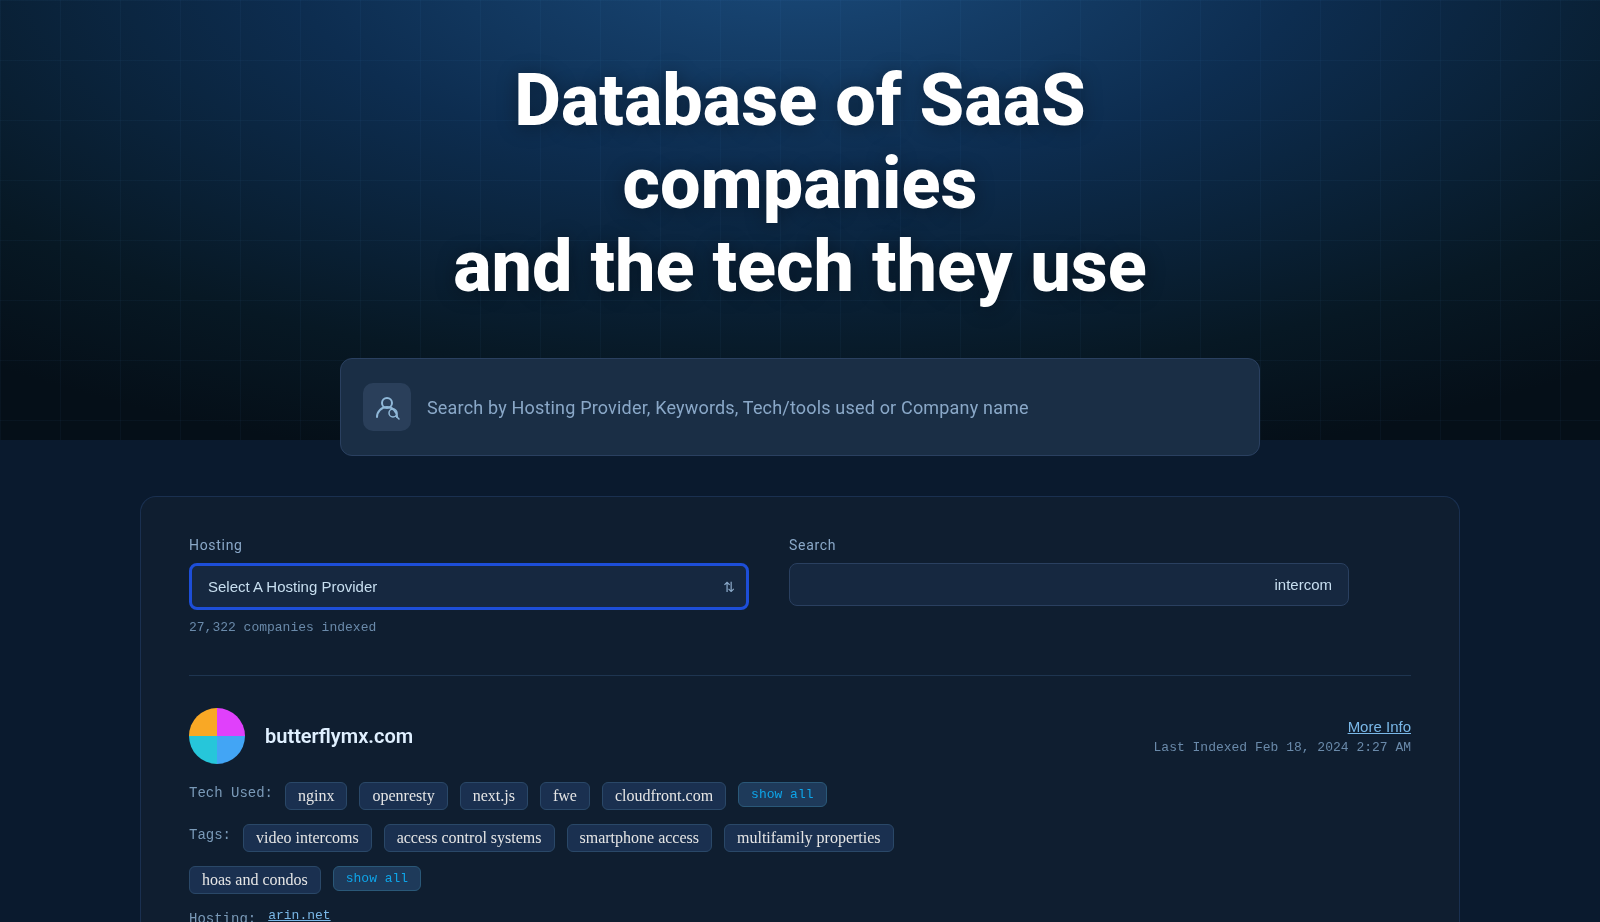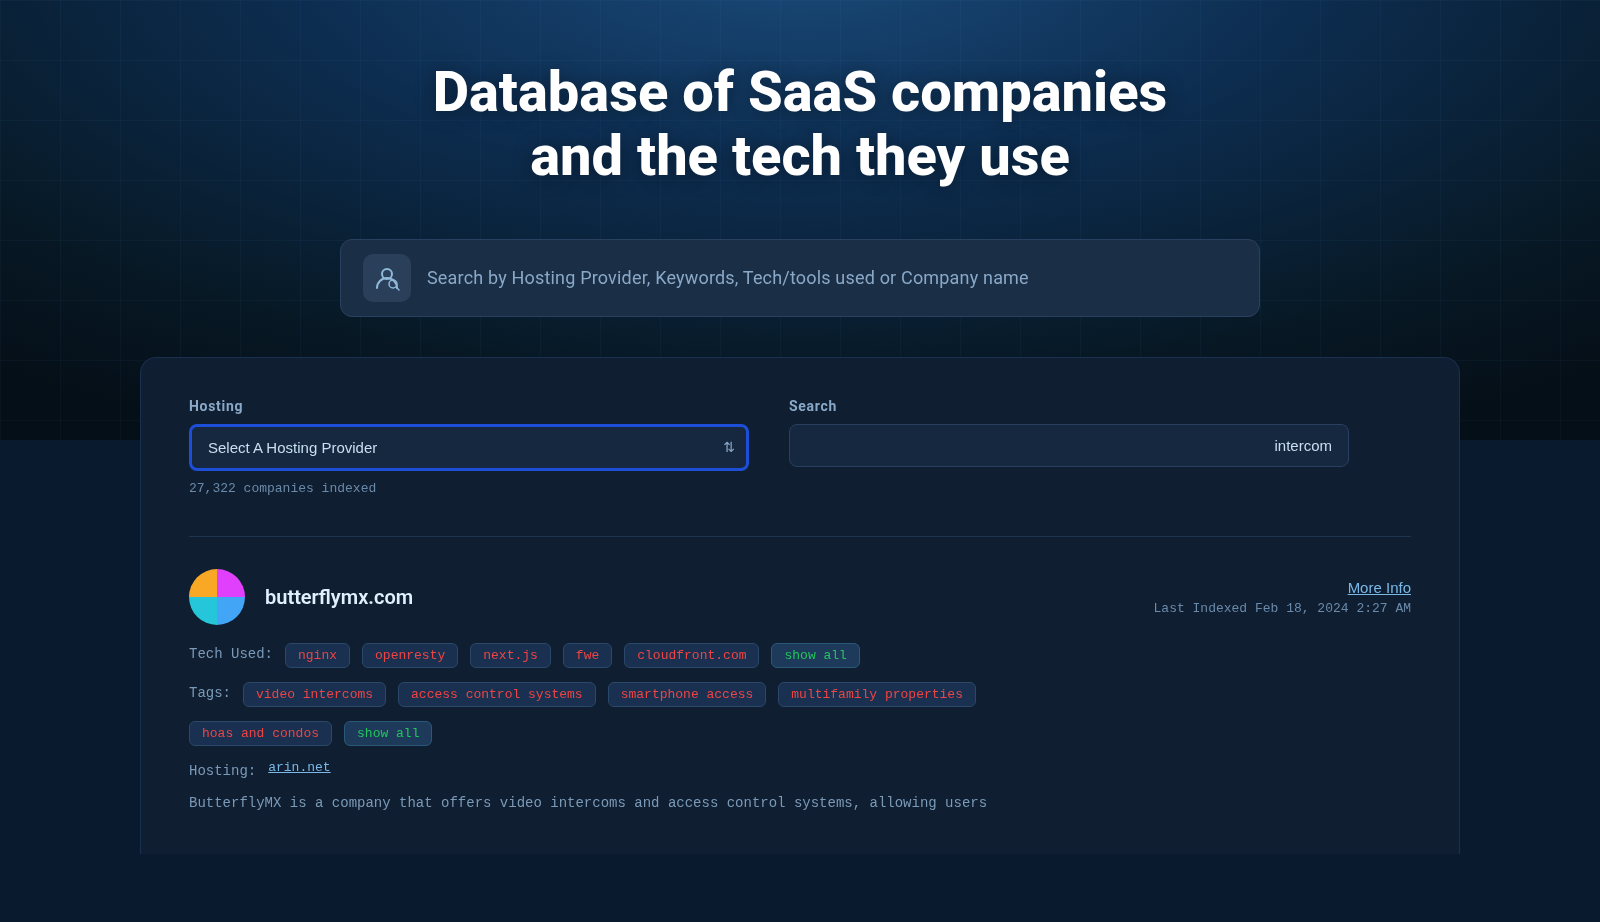--- a/index.html
+++ b/index.html
@@ -39,37 +39,37 @@
       display: flex;
       flex-direction: column;
       align-items: center;
       padding-top: 60px;
     }
 
     
     .hero-title {
       text-align: center;
       color: #ffffff;
-      font-size: 56px;
+      font-size: 72px;
       font-weight: 800;
       line-height: 1.15;
       max-width: 900px;
       text-shadow: 0 2px 20px rgba(0,0,0,0.4);
       margin-bottom: 50px;
     }
 
     
     .search-bar-wrapper {
       width: 920px;
       background: #1a2e45;
       border: 1px solid #2a4060;
       border-radius: 12px;
       display: flex;
       align-items: center;
-      padding: 14px 22px;
+      padding: 24px 22px;
       gap: 16px;
       margin-bottom: 40px;
     }
 
     .search-icon-box {
       width: 48px;
       height: 48px;
       background: #2a3f5a;
       border-radius: 10px;
       display: flex;
@@ -111,21 +111,21 @@
 
     .filter-group {
       display: flex;
       flex-direction: column;
       gap: 10px;
     }
 
     .filter-label {
       color: #8aa8c8;
       font-size: 14px;
-      font-weight: 700;
+      font-weight: 400;
       letter-spacing: 0.05em;
     }
 
     .select-wrapper {
       position: relative;
       width: 560px;
     }
 
     .select-wrapper select {
       width: 100%;
@@ -237,32 +237,32 @@
       font-size: 14px;
       font-family: 'Courier New', monospace;
       white-space: nowrap;
       padding-top: 3px;
     }
 
     .tag {
       background: #1a3050;
       border: 1px solid #2a4868;
       border-radius: 6px;
-      color: #ef4444;
-      font-size: 13px;
-      font-family: Liberation Mono, monospace;
+      color: #e5e5e5;
+      font-size: 16px;
+      font-family: Liberation Serif, serif;
       padding: 4px 12px;
       white-space: nowrap;
     }
 
     .show-all-tag {
       background: #1e3a5a;
       border: 1px solid #2a5878;
       border-radius: 6px;
-      color: #22c55e;
+      color: #0ea5e9;
       font-size: 13px;
       font-family: 'Courier New', monospace;
       padding: 4px 12px;
       cursor: pointer;
       white-space: nowrap;
     }
 
     .hosting-domain {
       color: #7ab8e8;
       font-size: 13px;

